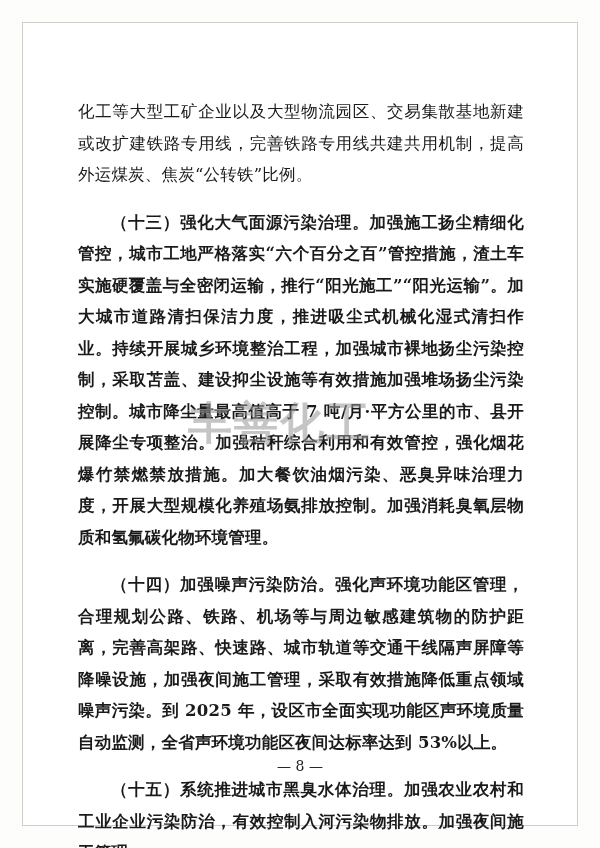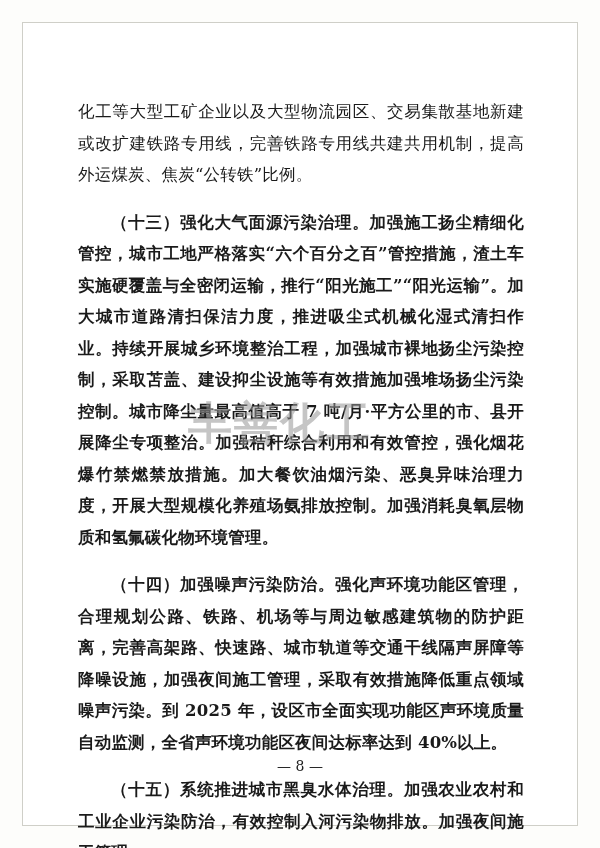--- a/index.html
+++ b/index.html
@@ -83,20 +83,20 @@
 </style>
 </head>
 <body>
 
 <div class="page">
   <div class="page-frame"></div>
 
   <div class="content">
     <p class="para">化工等大型工矿企业以及大型物流园区、交易集散基地新建或改扩建铁路专用线，完善铁路专用线共建共用机制，提高外运煤炭、焦炭“公转铁”比例。</p>
     <p class="para indent">（十三）强化大气面源污染治理。加强施工扬尘精细化管控，城市工地严格落实“六个百分之百”管控措施，渣土车实施硬覆盖与全密闭运输，推行“阳光施工”“阳光运输”。加大城市道路清扫保洁力度，推进吸尘式机械化湿式清扫作业。持续开展城乡环境整治工程，加强城市裸地扬尘污染控制，采取苫盖、建设抑尘设施等有效措施加强堆场扬尘污染控制。城市降尘量最高值高于 7 吨/月·平方公里的市、县开展降尘专项整治。加强秸秆综合利用和有效管控，强化烟花爆竹禁燃禁放措施。加大餐饮油烟污染、恶臭异味治理力度，开展大型规模化养殖场氨排放控制。加强消耗臭氧层物质和氢氟碳化物环境管理。</p>
-    <p class="para indent">（十四）加强噪声污染防治。强化声环境功能区管理，合理规划公路、铁路、机场等与周边敏感建筑物的防护距离，完善高架路、快速路、城市轨道等交通干线隔声屏障等降噪设施，加强夜间施工管理，采取有效措施降低重点领域噪声污染。到 2025 年，设区市全面实现功能区声环境质量自动监测，全省声环境功能区夜间达标率达到 40%以上。</p>
+    <p class="para indent">（十四）加强噪声污染防治。强化声环境功能区管理，合理规划公路、铁路、机场等与周边敏感建筑物的防护距离，完善高架路、快速路、城市轨道等交通干线隔声屏障等降噪设施，加强夜间施工管理，采取有效措施降低重点领域噪声污染。到 2025 年，设区市全面实现功能区声环境质量自动监测，全省声环境功能区夜间达标率达到 53%以上。</p>
     <p class="para indent">（十五）系统推进城市黑臭水体治理。加强农业农村和工业企业污染防治，有效控制入河污染物排放。加强夜间施工管理</p>
   </div>
 
   <div class="watermark">丰善化工</div>
 
   <div class="footer">— 8 —</div>
 </div>
 
 </body></html>

